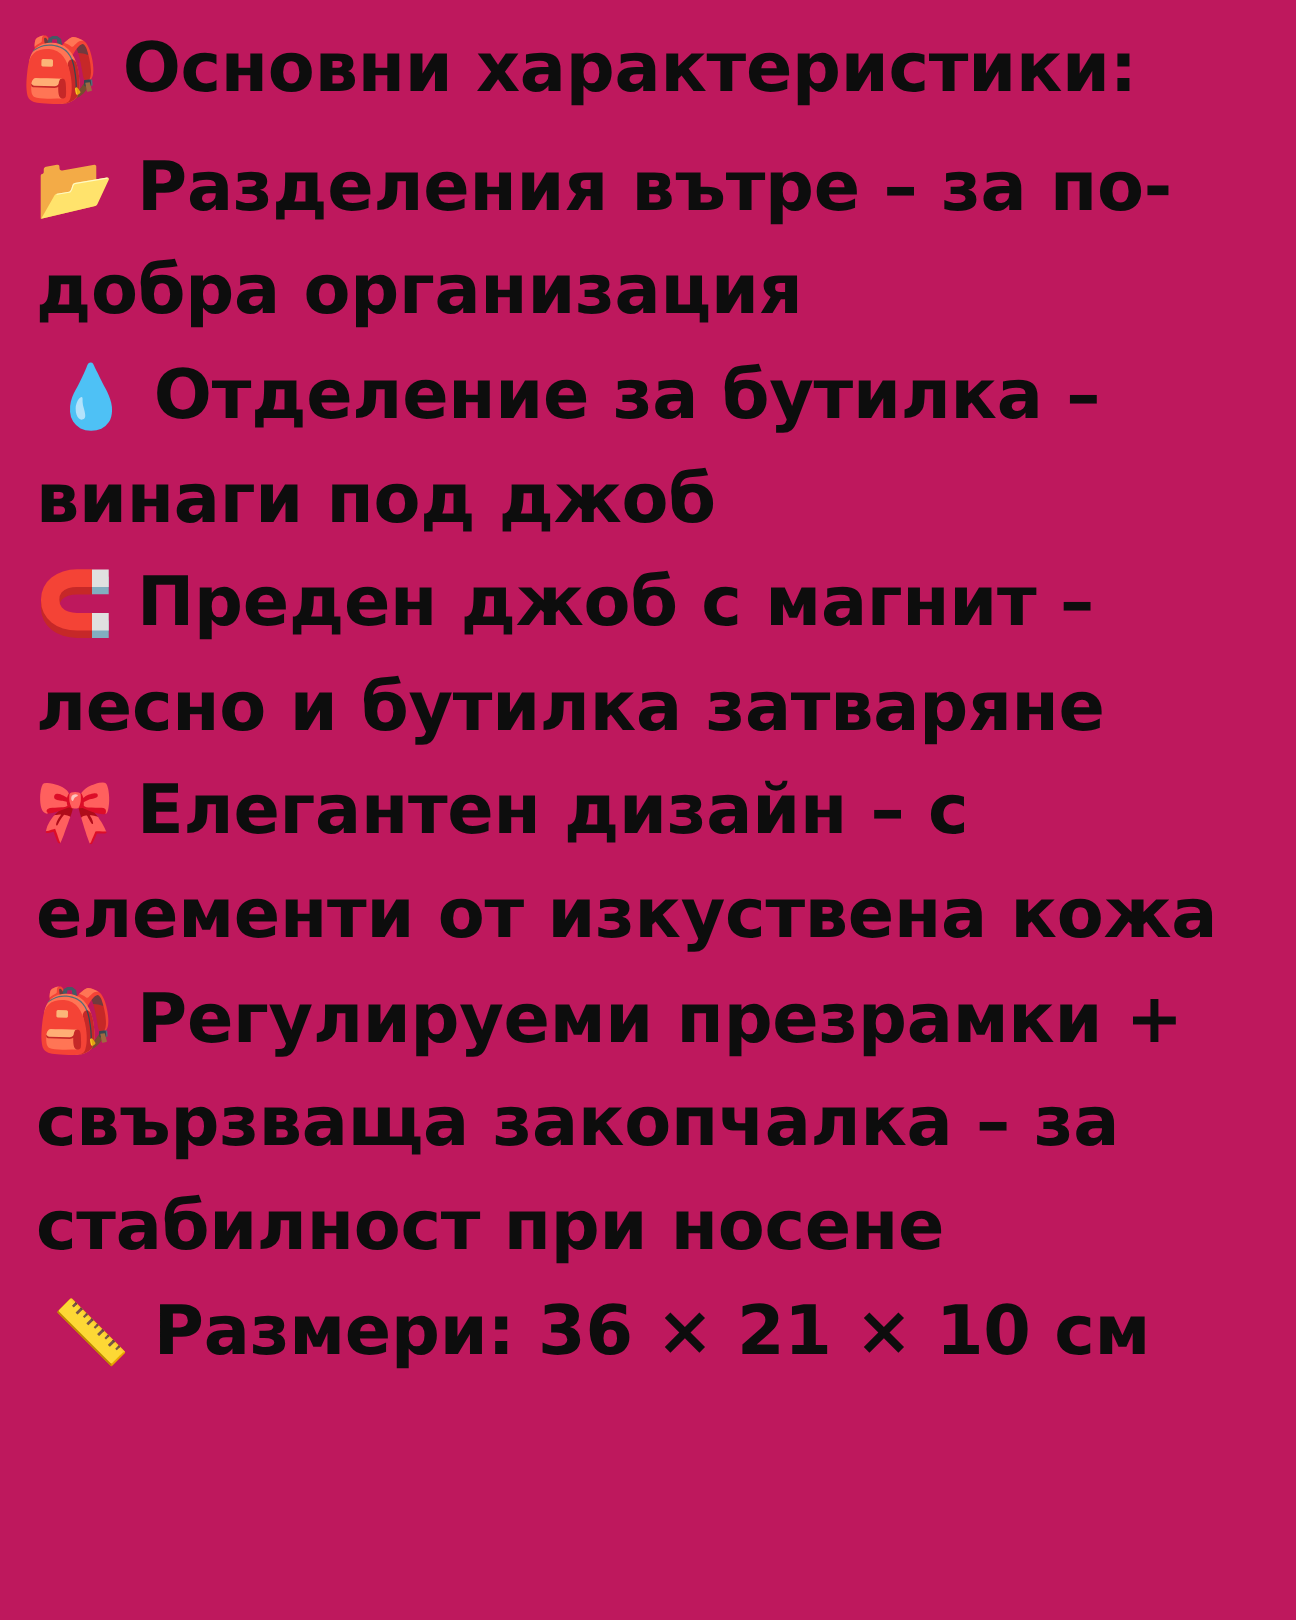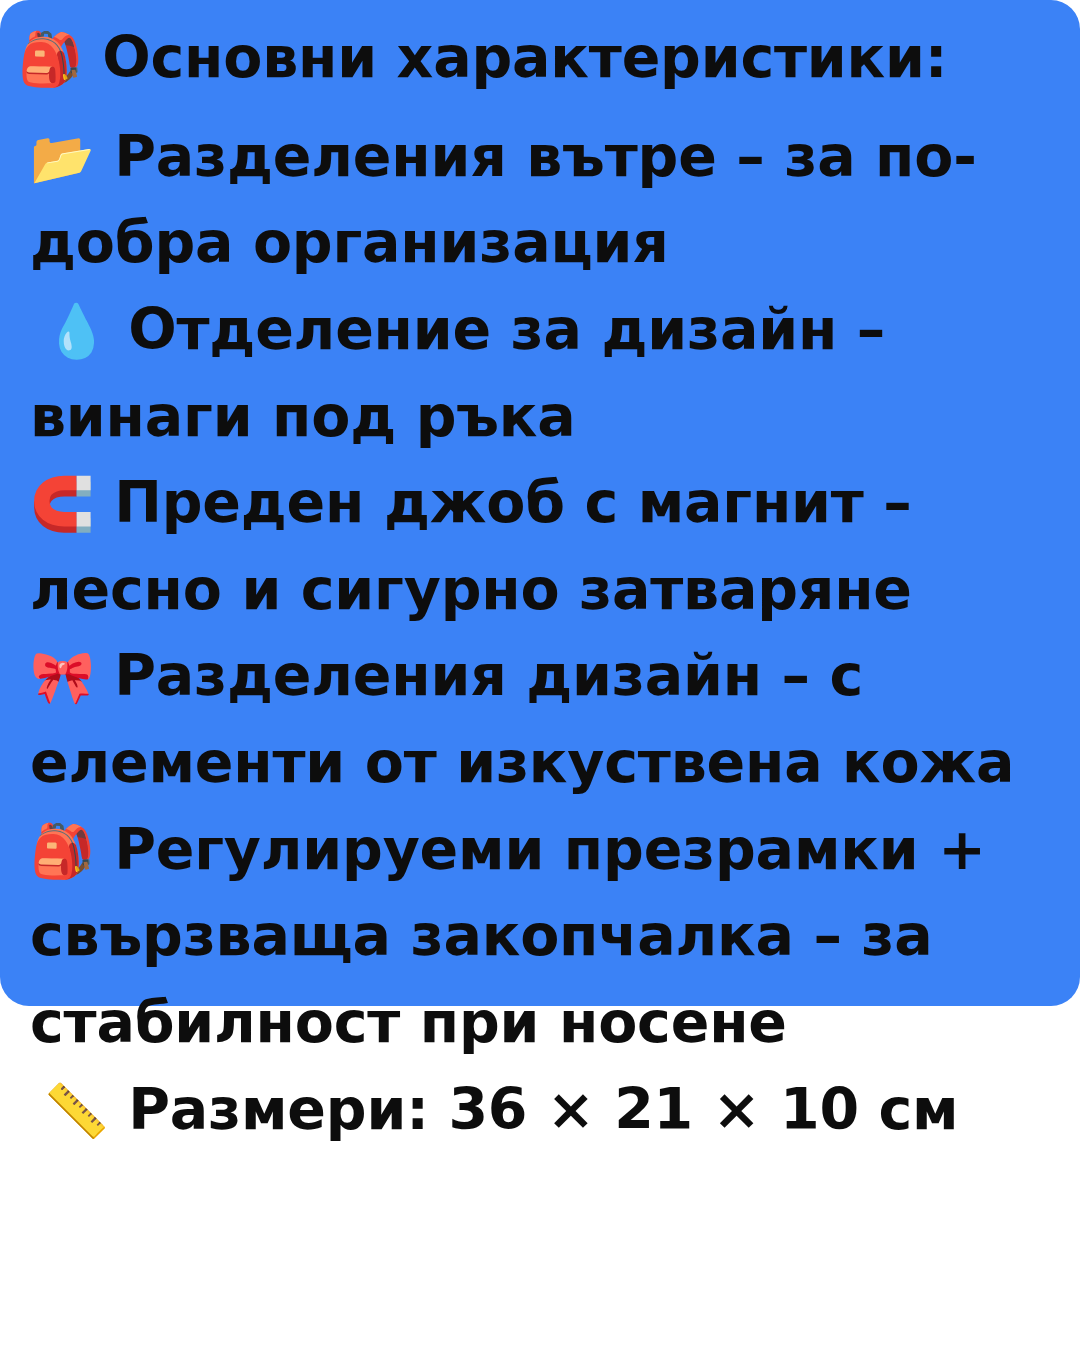--- a/index.html
+++ b/index.html
@@ -10,24 +10,23 @@
   body {
     width: 1080px;
     height: 1350px;
     font-family: "DejaVu Sans", "Liberation Sans", sans-serif;
     color: #0d0d0d;
     overflow: hidden;
   }
   .page {
     box-sizing: border-box;
     width: 1080px;
-    height: 1006px;
+    height: 1350px;
     padding: 14px 24px 0 18px;
-    background: #3b82f6;
-    border-radius: 29px;
+    background: #be185d;
   }
   .feature-list {
     list-style: none;
     margin: 12px;
     padding: 0;
   }
   .feature-item {
     font-size: 57px;
     line-height: 1.52;
     font-weight: 700;
@@ -62,31 +61,31 @@
 
   <ul class="feature-list">
 
     <li class="feature-item">
       <span class="emoji">📂</span>
       <span class="txt">Разделения вътре – за по-добра организация</span>
     </li>
 
     <li class="feature-item">
       <span class="emoji emoji-pad">💧</span>
-      <span class="txt">Отделение за дизайн – винаги под ръка</span>
+      <span class="txt">Отделение за бутилка – винаги под джоб</span>
     </li>
 
     <li class="feature-item">
       <span class="emoji">🧲</span>
-      <span class="txt">Преден джоб с магнит – лесно и сигурно затваряне</span>
+      <span class="txt">Преден джоб с магнит – лесно и бутилка затваряне</span>
     </li>
 
     <li class="feature-item">
       <span class="emoji">🎀</span>
-      <span class="txt">Разделения дизайн – с елементи от изкуствена кожа</span>
+      <span class="txt">Елегантен дизайн – с елементи от изкуствена кожа</span>
     </li>
 
     <li class="feature-item">
       <span class="emoji">🎒</span>
       <span class="txt">Регулируеми презрамки + свързваща закопчалка – за стабилност при носене</span>
     </li>
 
     <li class="feature-item">
       <span class="emoji emoji-pad">📏</span>
       <span class="txt">Размери: 36 × 21 × 10 см</span>

